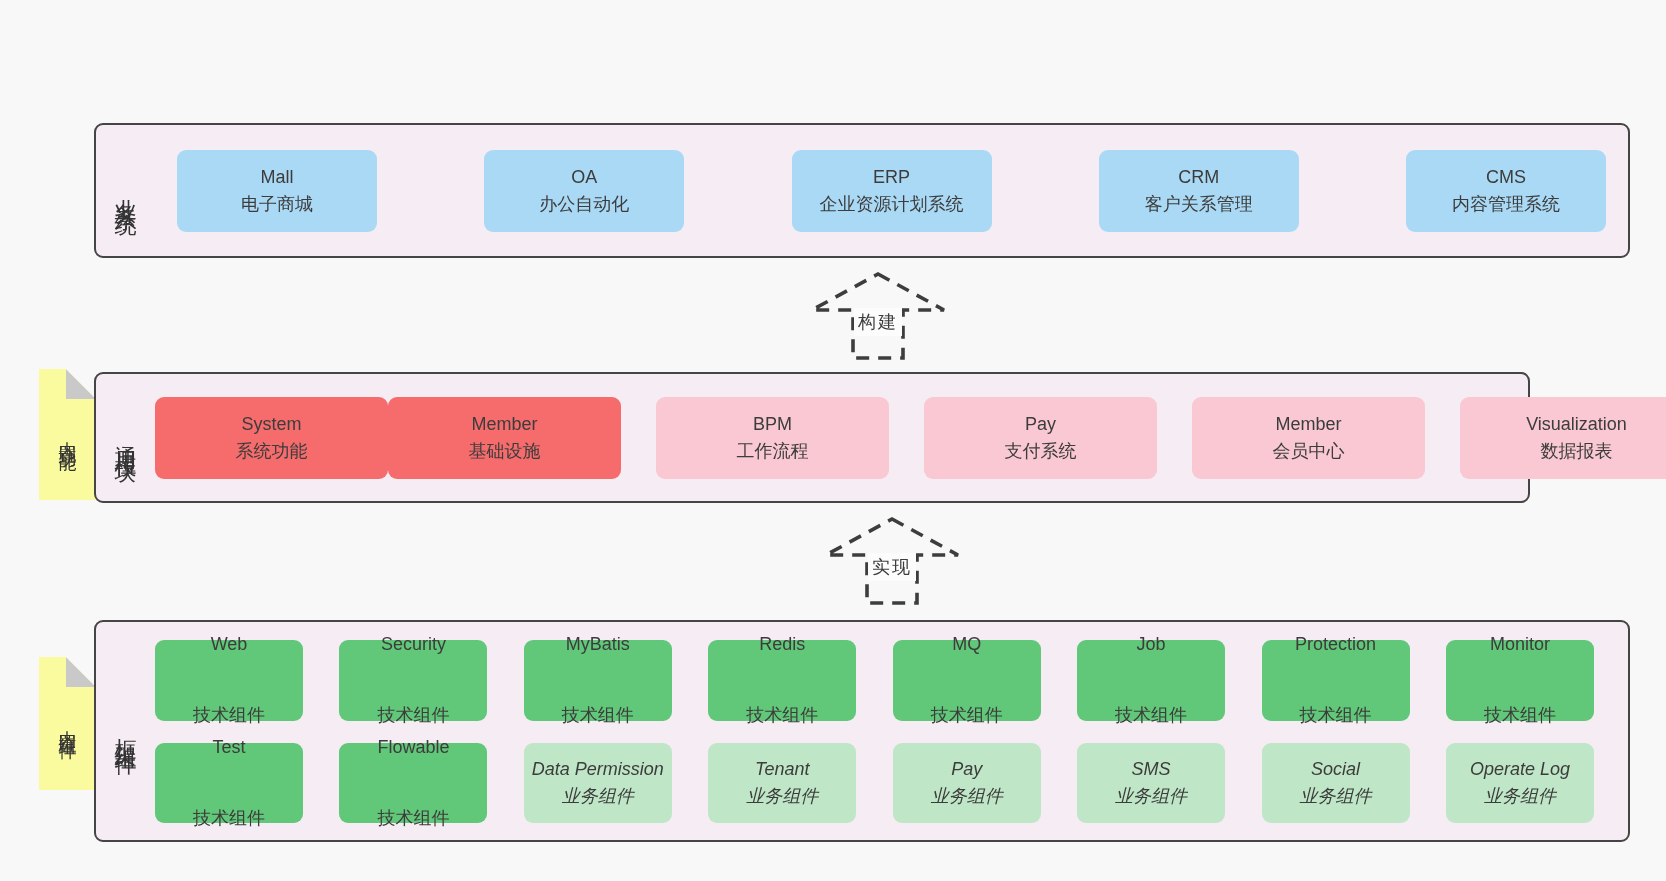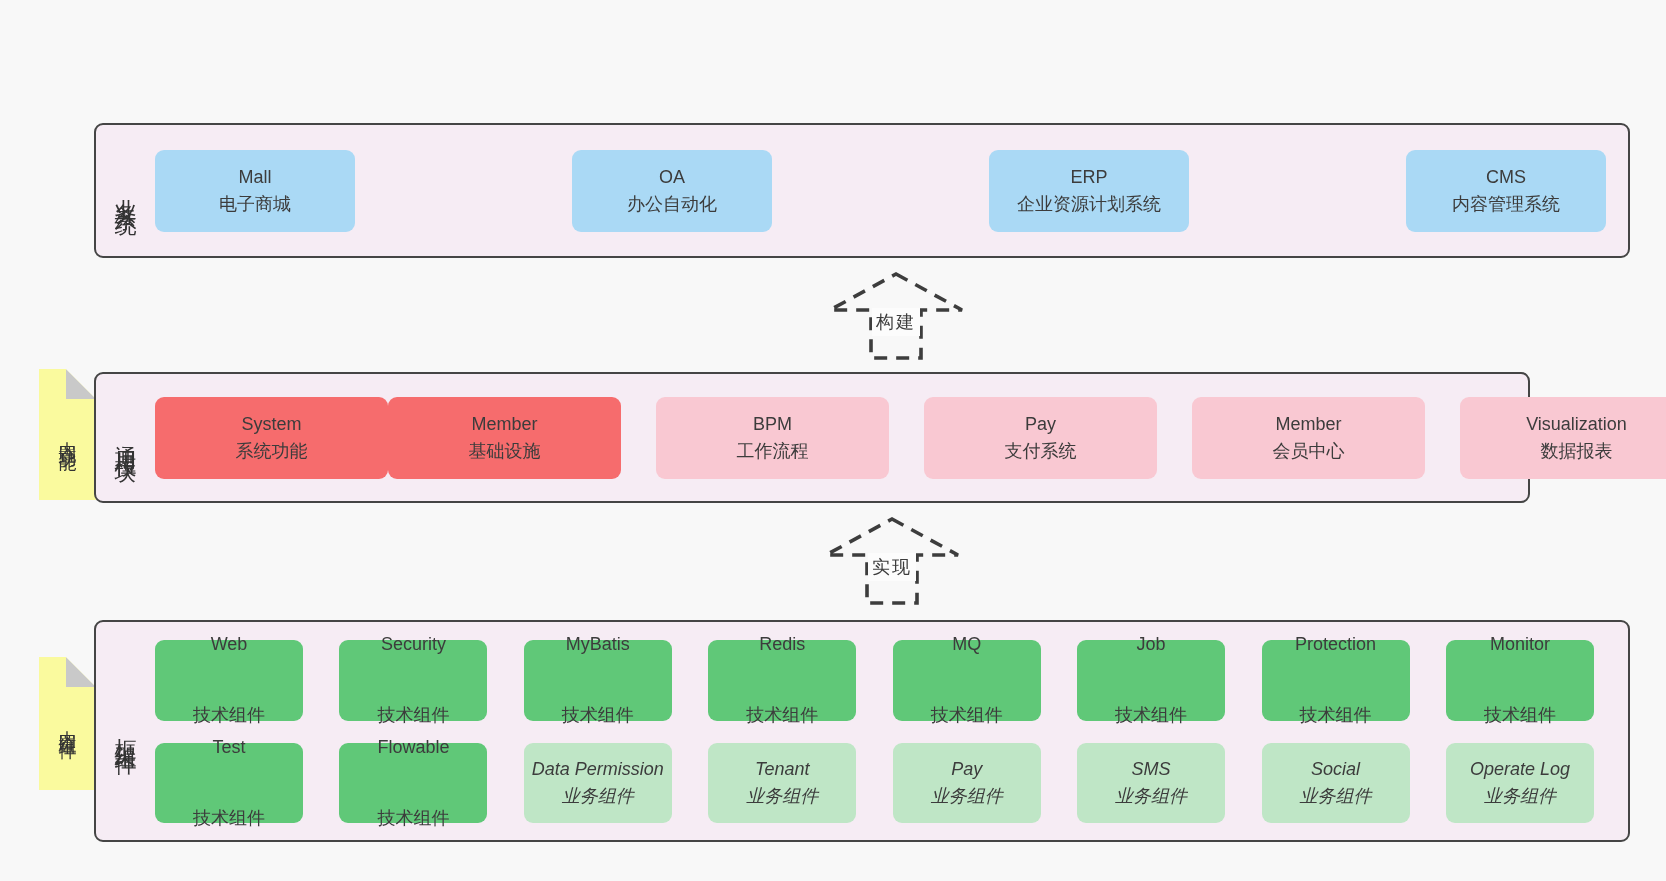--- a/index.html
+++ b/index.html
@@ -17,21 +17,21 @@
     overflow:hidden;
   }
   .layer{
     position:absolute;
     background:var(--container_bg);
     border:2px solid var(--container_border);
     border-radius:9px;
     display:flex;
     z-index:2;
   }
-  .layer-1{left:94px;top:123px;width:1536px;height:135px;}
+  .layer-1{left:94px;top:123px;width:1536px;height:135px;gap:22px;}
   .layer-2{left:94px;top:372px;width:1436px;height:131px;}
   .layer-3{left:94px;top:620px;width:1536px;height:222px;}
   .layer-label{
     width:59px;
     display:flex;align-items:center;justify-content:center;
     font-size:22px;
     color:#333;
   }
   .vtext{
     writing-mode:vertical-rl;
@@ -80,21 +80,21 @@
   }
   .sticky-1{top:369px;height:131px;}
   .sticky-2{top:657px;height:133px;}
   .sticky .fold{position:absolute;top:0;right:0;}
   .sticky-label{font-size:18px;letter-spacing:4px;color:#333;}
   .arrow{
     position:absolute;
     width:136px;height:90px;
     z-index:1;
   }
-  .arrow-1{left:828px;top:271px;}
+  .arrow-1{left:810px;top:271px;}
   .arrow-2{left:824px;top:516px;}
   .arrow svg{position:absolute;left:0;top:0;}
   .arrow-shape{
     fill:none;
     stroke:var(--arrow);
     stroke-width:3.6;
     stroke-dasharray:13 9;
   }
   .arrow-label{
     position:absolute;
@@ -135,20 +135,24 @@
     </div>
     <div class="box wide c-blue">
       <span>OA</span>
       <span>办公自动化</span>
     </div>
     <div class="box wide c-blue">
       <span>ERP</span>
       <span>企业资源计划系统</span>
     </div>
     <div class="box wide c-blue">
+      <span>CRM</span>
+      <span>客户关系管理</span>
+    </div>
+    <div class="box wide c-blue">
       <span>CMS</span>
       <span>内容管理系统</span>
     </div>
   </div>
 </section>
 
 <div class="arrow arrow-1">
   <svg width="136" height="90">
     <polygon class="arrow-shape" points="68,3 134,39 93,39 93,87 43,87 43,39 2,39"></polygon>
   </svg>

